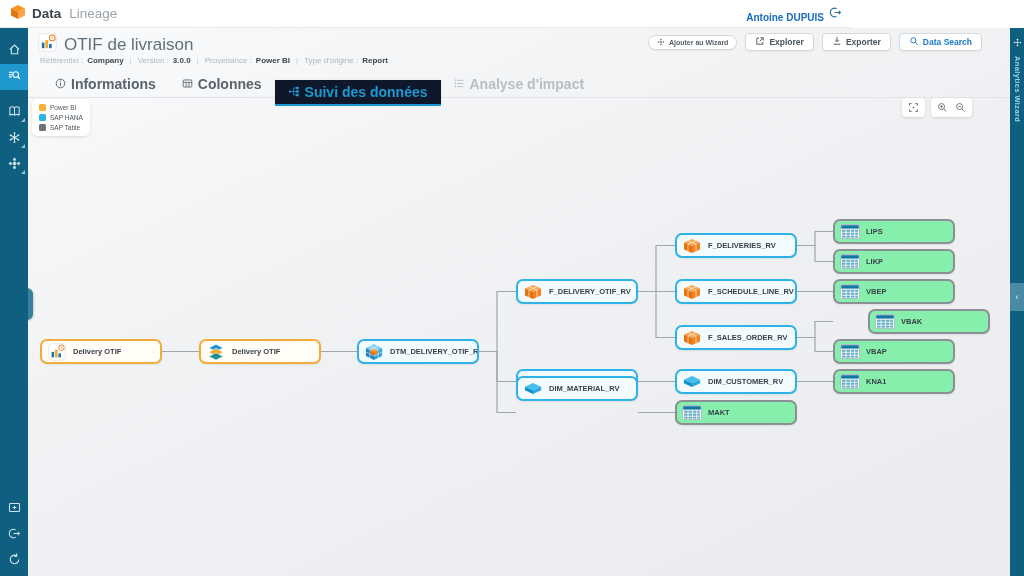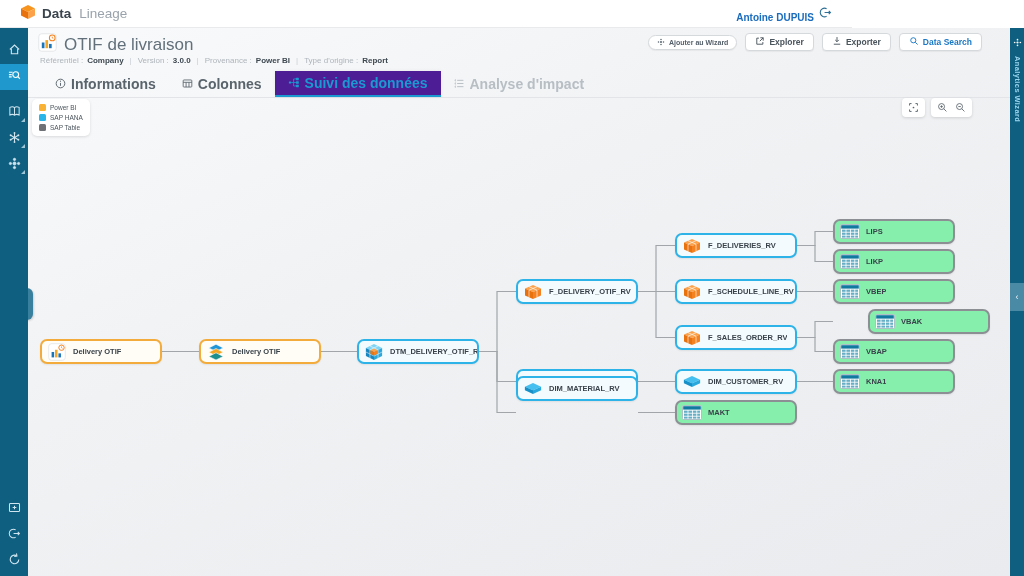--- a/index.html
+++ b/index.html
@@ -2,21 +2,21 @@
 <html><head>
 <meta charset="utf-8">
 <style>
   * { margin:0; padding:0; box-sizing:border-box; }
   html,body { width:1024px; height:576px; overflow:hidden; }
   body { font-family:"Liberation Sans", sans-serif; background:#eceef0; }
   #app { position:relative; width:1024px; height:576px; background:#fff; }
 
   
   .topbar { position:absolute; left:0; top:0; width:852px; height:28px; background:#ffffff;
-            display:flex; align-items:center; padding:0 20px; z-index:30;
+            display:flex; align-items:center; padding:0 10px; z-index:30;
             border-bottom:1px solid #e8eaec; }
   .brand { display:flex; align-items:center; gap:6px; }
   .brand-primary { font-size:13.5px; font-weight:bold; color:#3a444d; }
   .brand-secondary { font-size:13.5px; color:#9aa3ab; margin-left:2px; }
   .user-area { margin-left:auto; display:flex; align-items:flex-end; gap:5px; }
   .user-name { font-size:10px; font-weight:bold; color:#1a6cbe; }
 
   
   .leftbar { position:absolute; left:0; top:28px; width:28px; height:548px; background:#0e5f80; z-index:25;
              display:flex; flex-direction:column; align-items:center; }
@@ -58,21 +58,21 @@
   .btn { display:flex; align-items:center; gap:4px; background:#fff; border:1px solid #d6d9dc; border-radius:4px;
          height:18px; padding:0 9px; font-size:8.5px; font-weight:bold; color:#4a545c; cursor:pointer;
          box-shadow:0 1px 1px rgba(0,0,0,.05); white-space:nowrap; }
   .btn-small { height:15px; border-radius:8px; font-size:7px; padding:0 8px; color:#55606a; }
   .btn-blue { color:#1b78c5; }
 
   
   .tabs { position:absolute; left:42px; top:71px; display:flex; align-items:stretch; z-index:4; }
   .tab { display:flex; align-items:center; gap:5px; font-size:14px; font-weight:bold; color:#5a646c;
          padding:0 13px; height:26px; cursor:pointer; }
-  .tab.active { background:#4c1d95; color:#1b9ad2; border-bottom:2px solid #1b9ad2; box-shadow:0 0 4px rgba(0,0,0,.06); }
+  .tab.active { background:#0f172a; color:#1b9ad2; border-bottom:2px solid #1b9ad2; box-shadow:0 0 4px rgba(0,0,0,.06);margin-top:9px; }
   .tab.disabled { color:#b7bec4; cursor:default; }
 
   
   .legend { position:absolute; left:32px; top:99px; background:#fff; border-radius:5px; padding:5px 7px;
             box-shadow:0 1px 3px rgba(0,0,0,.12); z-index:6; display:flex; flex-direction:column; gap:3px; }
   .legend-row { display:flex; align-items:center; gap:4px; }
   .legend-swatch { width:7px; height:7px; border-radius:1.5px; }
   .legend-label { font-size:6.5px; color:#4a545c; }
 
   

